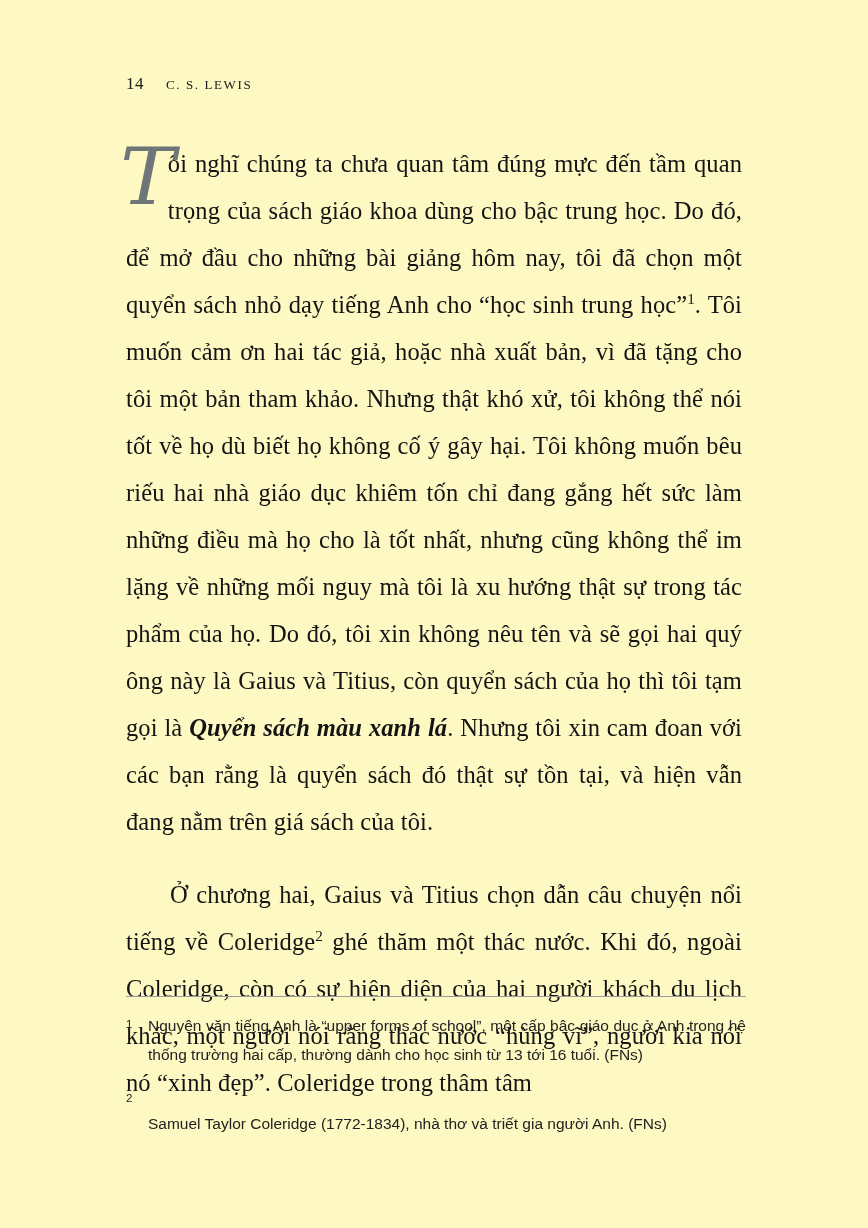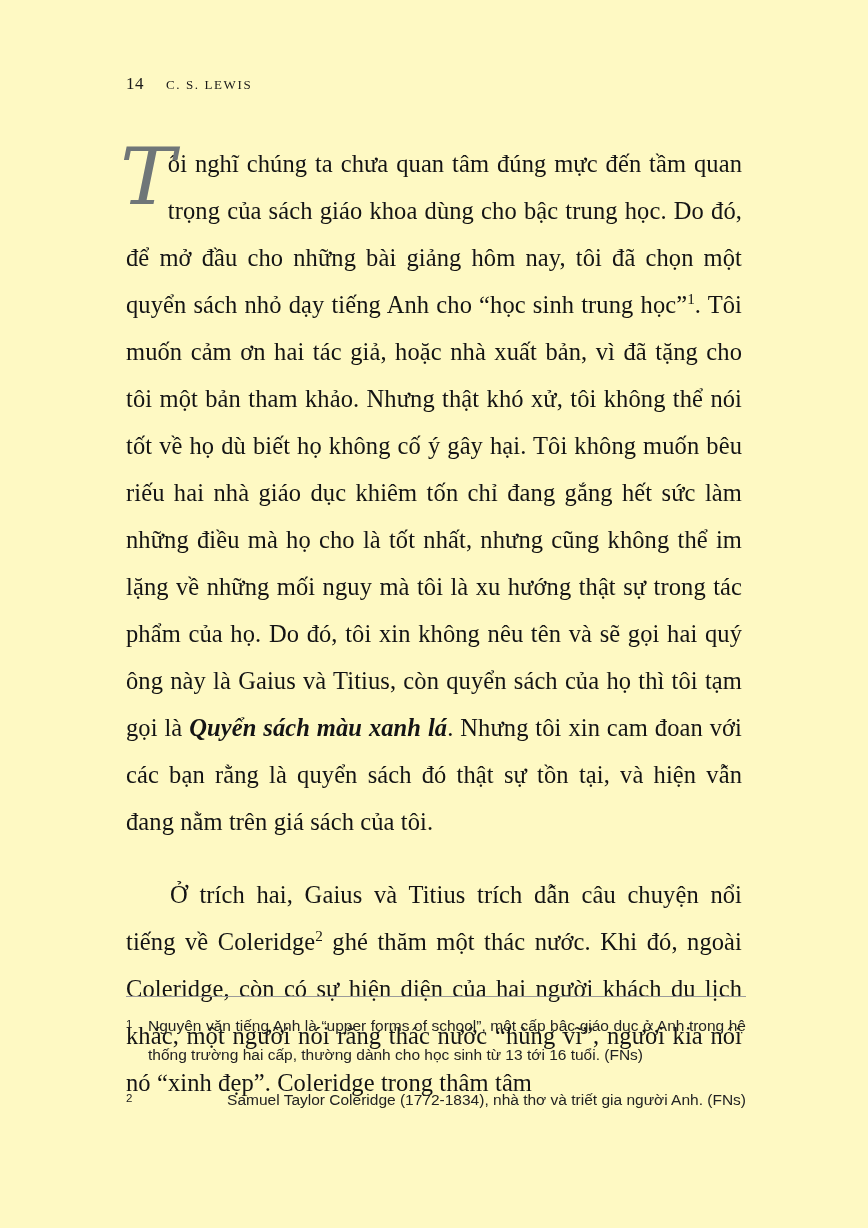--- a/index.html
+++ b/index.html
@@ -110,40 +110,40 @@
     flex: 0 0 auto;
     width: 22px;
     font-size: 11.5px;
     line-height: 26px;
     color: #222222;
   }
   .fn-text {
     flex: 1 1 auto;
     text-align: justify;
   }
-  .fn-item.second .fn-text { text-align: right; }
+  .fn-item.second .fn-text { text-align: left; margin-top: 24px; }
 </style>
 </head>
 <body>
 
 <div class="page">
 
   <div class="running-head">
     <span class="folio">14</span>
     <span class="head-author">C. S. LEWIS</span>
   </div>
 
   <div class="textblock">
 
     <p class="body dropcap-wrap">
       <span class="dropcap">T</span><span>ôi nghĩ chúng ta chưa quan tâm đúng mực đến tầm quan trọng của sách giáo khoa dùng cho bậc trung học. Do đó, để mở đầu cho những bài giảng hôm nay, tôi đã chọn một quyển sách nhỏ dạy tiếng Anh cho “học sinh trung học”</span><sup class="fn">1</sup><span>. Tôi muốn cảm ơn hai tác giả, hoặc nhà xuất bản, vì đã tặng cho tôi một bản tham khảo. Nhưng thật khó xử, tôi không thể nói tốt về họ dù biết họ không cố ý gây hại. Tôi không muốn bêu riếu hai nhà giáo dục khiêm tốn chỉ đang gắng hết sức làm những điều mà họ cho là tốt nhất, nhưng cũng không thể im lặng về những mối nguy mà tôi là xu hướng thật sự trong tác phẩm của họ. Do đó, tôi xin không nêu tên và sẽ gọi hai quý ông này là Gaius và Titius, còn quyển sách của họ thì tôi tạm gọi là </span><span class="ital">Quyển sách màu xanh lá</span><span>. Nhưng tôi xin cam đoan với các bạn rằng là quyển sách đó thật sự tồn tại, và hiện vẫn đang nằm trên giá sách của tôi.</span>
     </p>
 
     <p class="body">
-      <span>Ở trích hai, Gaius và Titius trích dẫn câu chuyện nổi tiếng về Coleridge</span><sup class="fn">2</sup><span> ghé thăm một thác nước. Khi đó, ngoài Coleridge, còn có sự hiện diện của hai người khách du lịch khác, một người nói rằng thác nước “hùng vĩ”, người kia nói nó “xinh đẹp”. Coleridge trong thâm tâm</span>
+      <span>Ở chương hai, Gaius và Titius chọn dẫn câu chuyện nổi tiếng về Coleridge</span><sup class="fn">2</sup><span> ghé thăm một thác nước. Khi đó, ngoài Coleridge, còn có sự hiện diện của hai người khách du lịch khác, một người nói rằng thác nước “hùng vĩ”, người kia nói nó “xinh đẹp”. Coleridge trong thâm tâm</span>
     </p>
 
   </div>
 
   <div class="footnote-area">
     <div class="fn-rule"></div>
 
     <div class="fn-item">
       <span class="fn-marker">1</span>
       <span class="fn-text">Nguyên văn tiếng Anh là “upper forms of school”, một cấp bậc giáo dục ở Anh trong hệ thống trường hai cấp, thường dành cho học sinh từ 13 tới 16 tuổi. (FNs)</span>

